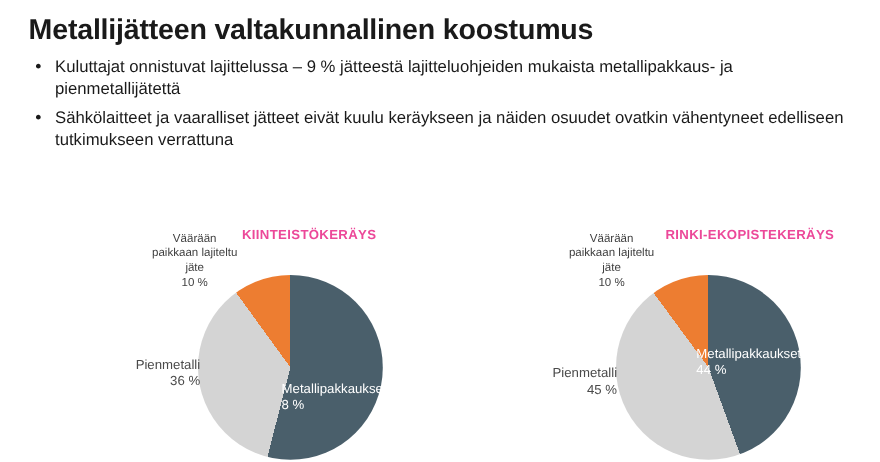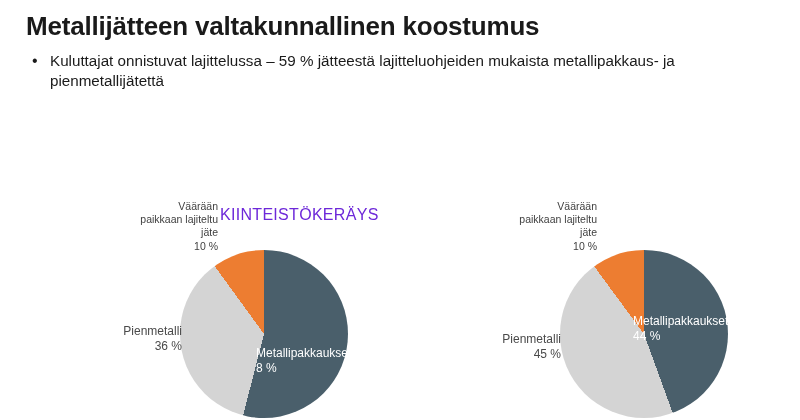--- a/index.html
+++ b/index.html
@@ -63,33 +63,33 @@
     top: 0;
     width: 400px;
     height: 224px;
   }
   .chart-left { left: 60px; }
   .chart-right { left: 455px; }
 
   .chart-heading {
     position: absolute;
     top: 10px;
-    font-size: 16px;
-    font-weight: normal;
-    color: #6d28d9;
+    font-size: 12px;
+    font-weight: bold;
+    color: #ec4899;
     letter-spacing: 0.3px;
   }
   .chart-left .chart-heading { left: 160px; }
   .chart-right .chart-heading { left: 150px; }
 
   .callout {
     position: absolute;
-    top: 4px;
+    top: 15px;
     width: 82px;
-    text-align: right;
+    text-align: center;
     font-size: 10.5px;
     line-height: 1.22;
     color: #3f3f3f;
   }
   .callout .pct {
     font-weight: normal;
     display: block;
     margin-top: 2px;
   }
   .chart-left .callout { left: 76px; }
@@ -125,21 +125,22 @@
   .lbl-pien-r   { left: 36px;  top: 136px; text-align: right; width: 70px; }
 </style>
 </head>
 <body>
 
 <div class="slide">
 
   <div class="title">Metallijätteen valtakunnallinen koostumus</div>
 
   <ul class="bullets">
-    <li>Kuluttajat onnistuvat lajittelussa – 59 % jätteestä lajitteluohjeiden mukaista metallipakkaus- ja pienmetallijätettä</li>
+    <li>Kuluttajat onnistuvat lajittelussa – 9 % jätteestä lajitteluohjeiden mukaista metallipakkaus- ja pienmetallijätettä</li>
+    <li>Sähkölaitteet ja vaaralliset jätteet eivät kuulu keräykseen ja näiden osuudet ovatkin vähentyneet edelliseen tutkimukseen verrattuna</li>
   </ul>
 
   <div class="charts">
 
     <div class="chart-block chart-left">
       <div class="chart-heading">KIINTEISTÖKERÄYS</div>
 
       <div class="callout">
         <span>Väärään paikkaan lajiteltu jäte</span>
         <span class="pct">10 %</span>
@@ -154,20 +155,21 @@
         <span class="pct">8 %</span>
       </div>
 
       <div class="slice-label dark-text lbl-pien-l">
         <span>Pienmetalli</span>
         <span class="pct">36 %</span>
       </div>
     </div>
 
     <div class="chart-block chart-right">
+      <div class="chart-heading">RINKI-EKOPISTEKERÄYS</div>
 
       <div class="callout">
         <span>Väärään paikkaan lajiteltu jäte</span>
         <span class="pct">10 %</span>
       </div>
 
       <div class="pie-wrap">
         <div class="pie" style="background: conic-gradient(rgb(74, 95, 107) 0deg, rgb(74, 95, 107) 160deg, rgb(212, 212, 212) 160deg, rgb(212, 212, 212) 323.64deg, rgb(237, 125, 49) 323.64deg, rgb(237, 125, 49) 360deg);"></div>
       </div>
 

